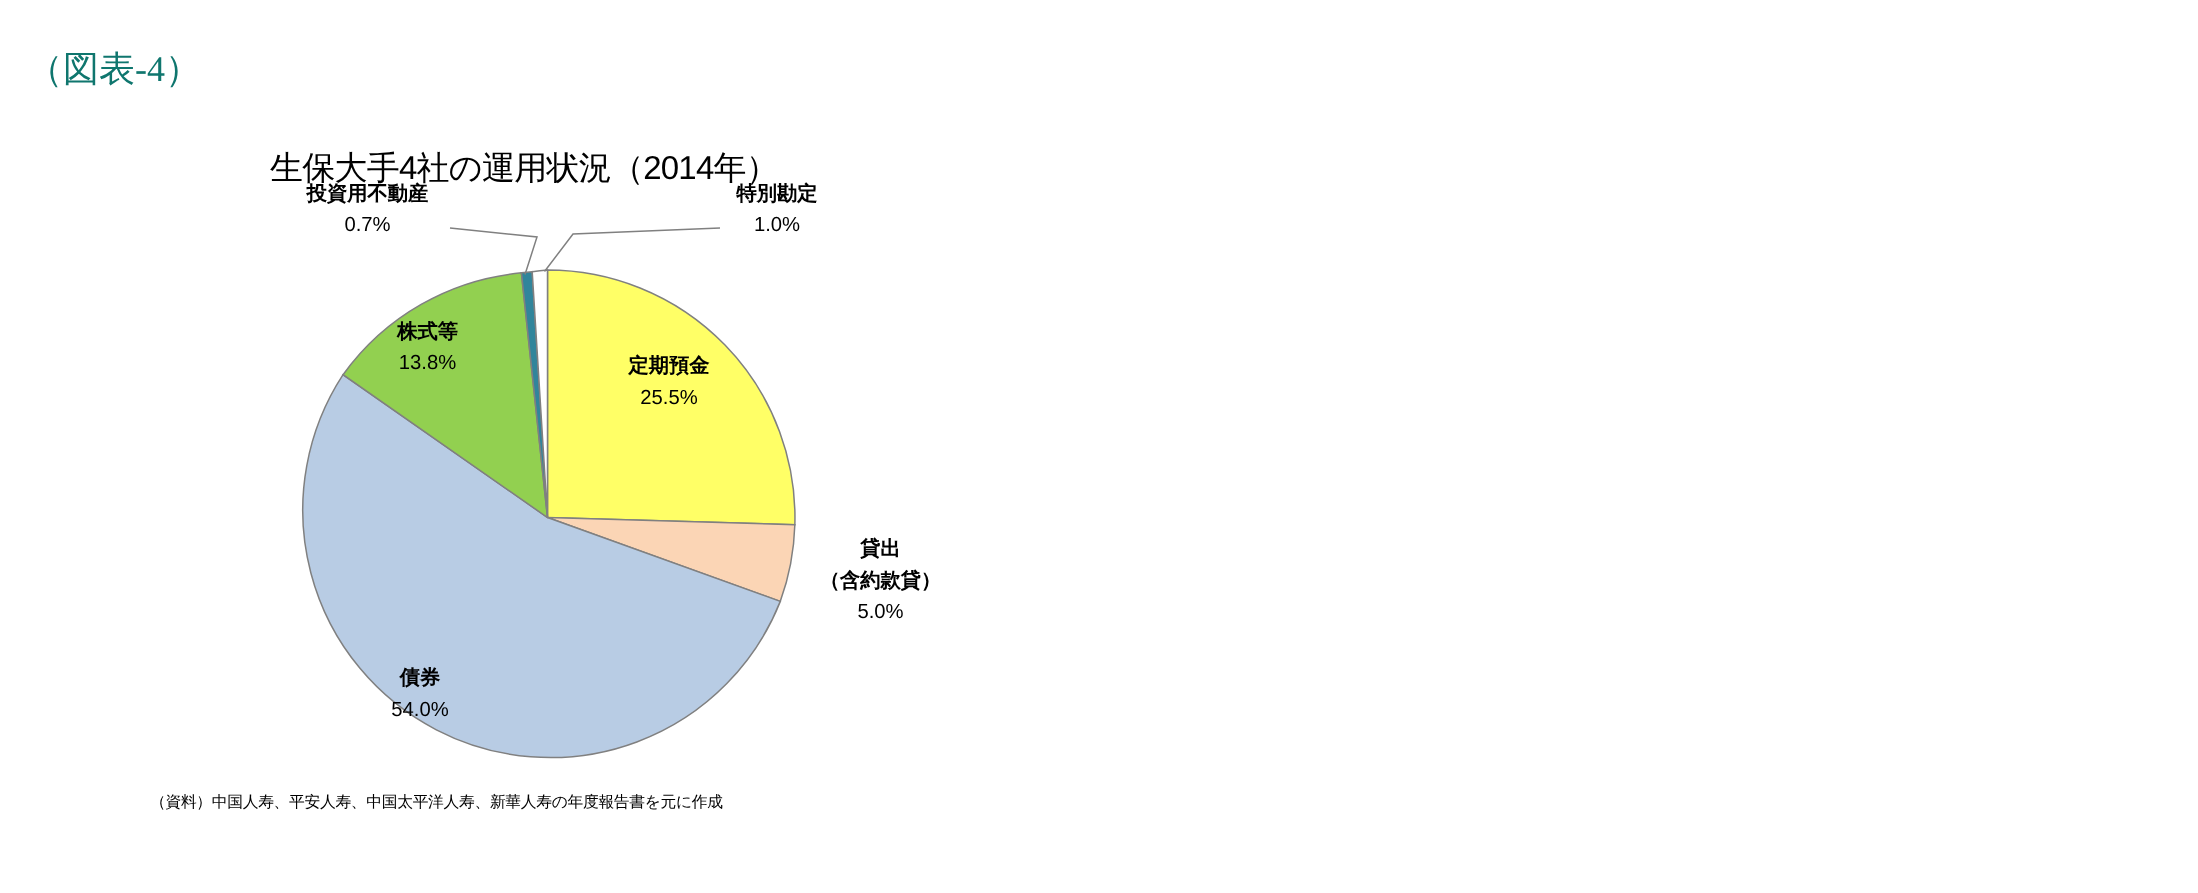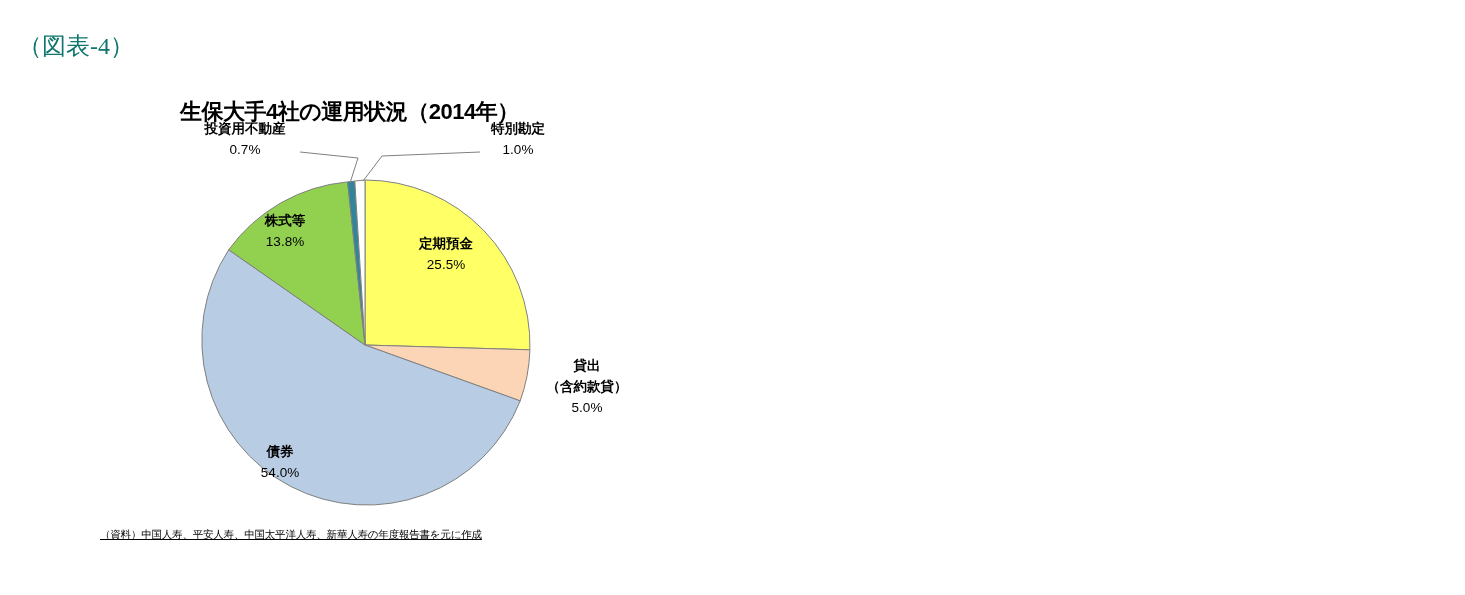--- a/index.html
+++ b/index.html
@@ -14,30 +14,30 @@
   #panel-right{left:740px;width:725px;}
 
   .figure-tag{
     position:absolute;font-size:24px;letter-spacing:0px;
     color:#0f766e;font-family:"Liberation Serif","DejaVu Serif",serif;
     white-space:nowrap;
   }
   #fig-tag-left{left:18px;top:30px;}
 
   .chart-title{
-    position:absolute;font-size:22px;font-weight:bold;white-space:nowrap;
+    position:absolute;font-size:22px;font-weight:normal;white-space:nowrap;
     color:#000;letter-spacing:-0.5px;
   }
   #title-left{left:180px;top:97px;}
 
   .source-note{
     position:absolute;font-size:10.5px;white-space:nowrap;color:#000;
     letter-spacing:-0.2px;
   }
-  #source-left{left:100px;top:528px;text-decoration:underline;}
+  #source-left{left:100px;top:528px;}
 
   svg.pie{position:absolute;overflow:visible;}
   #pie-left{left:150px;top:140px;}
 
   .slice{stroke:#808080;stroke-width:1;}
   .leader{stroke:#808080;stroke-width:1;fill:none;}
 
   .lbl{font-family:"Liberation Sans","DejaVu Sans",sans-serif;fill:#000;}
   .lbl-name{font-size:13.5px;font-weight:bold;}
   .lbl-val{font-size:13.5px;font-weight:normal;}

